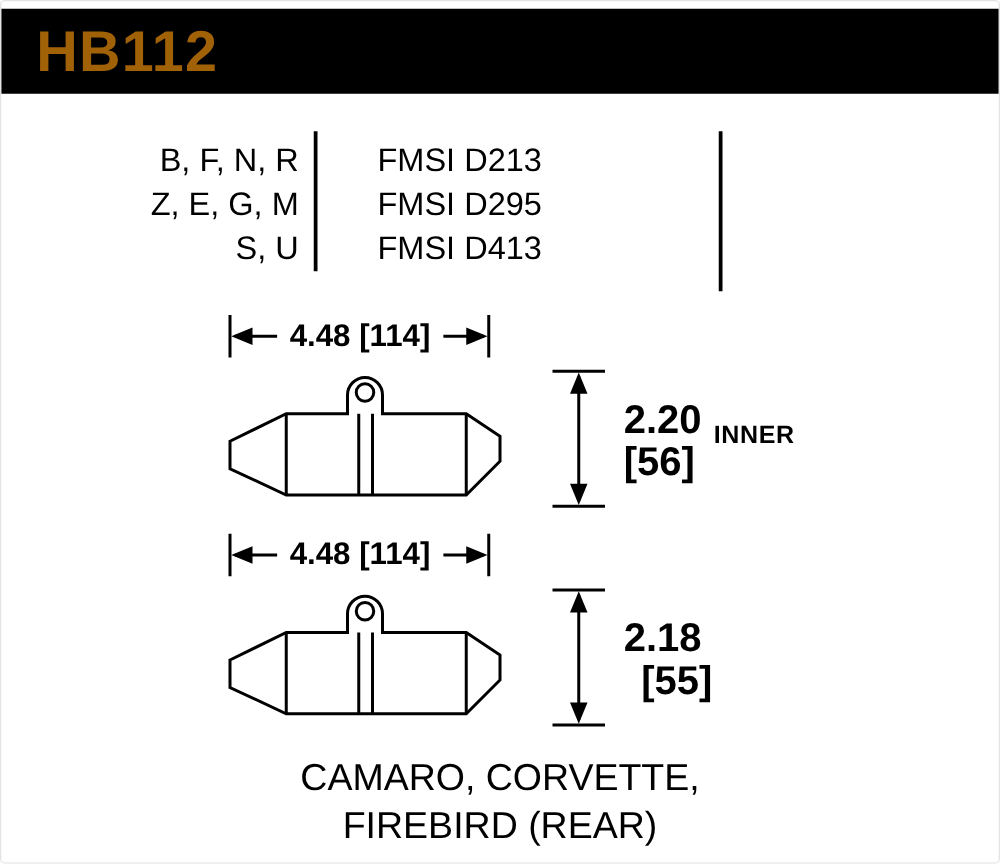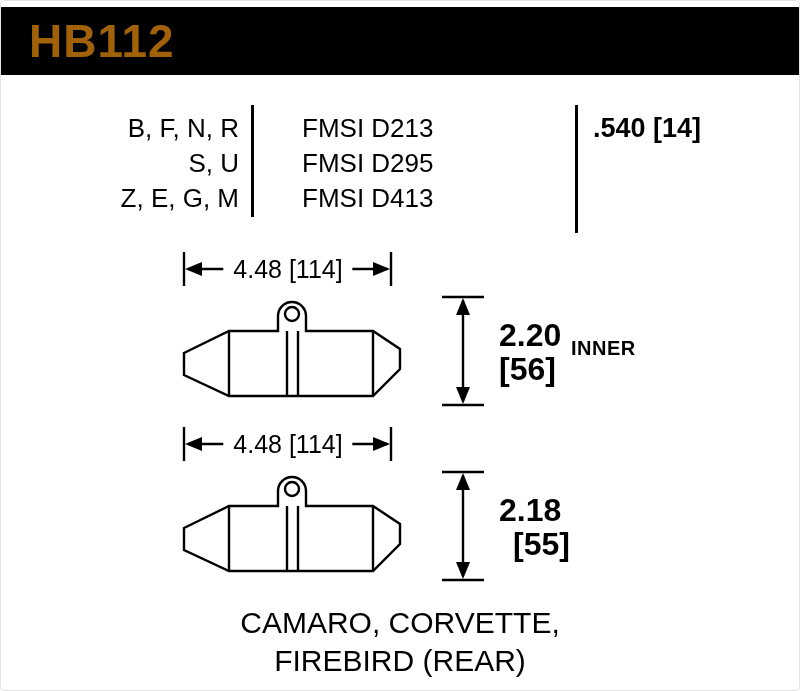--- a/index.html
+++ b/index.html
@@ -54,21 +54,21 @@
     white-space: nowrap;
   }
 
   .art { position: absolute; top: 0; left: 0; }
 
   .dim-label {
     position: absolute;
     transform: translate(-50%, -50%);
     background: #ffffff;
     padding: 0 10px;
-    font-weight: normal;
+    font-weight: bold;
     font-size: 25px;
     white-space: nowrap;
   }
 
   .hdim {
     position: absolute;
     font-weight: bold;
     font-size: 32px;
     white-space: nowrap;
   }
@@ -95,35 +95,34 @@
 <body>
 
 <div class="sheet">
 
   <div class="header">
     <span class="part-number">HB112</span>
   </div>
 
   <div class="spec-col compounds">
     <div>B, F, N, R</div>
+    <div>Z, E, G, M</div>
     <div>S, U</div>
-    <div>Z, E, G, M</div>
   </div>
 
   <div class="vline v1"></div>
 
   <div class="spec-col fmsi">
     <div>FMSI D213</div>
     <div>FMSI D295</div>
     <div>FMSI D413</div>
   </div>
 
   <div class="vline v2"></div>
 
-  <div class="thickness">.540 [14]</div>
 
   <svg class="art" width="800" height="691" viewBox="0 0 800 691">
 
     <g stroke="#000000" stroke-width="2.4" fill="none">
       <g>
         <line x1="183" y1="251" x2="183" y2="285"></line>
         <line x1="390" y1="251" x2="390" y2="285"></line>
         <line x1="187" y1="268" x2="386" y2="268"></line>
         <polygon points="184,268 201,261 201,275" fill="#000000" stroke="none"></polygon>
         <polygon points="389,268 372,261 372,275" fill="#000000" stroke="none"></polygon>

